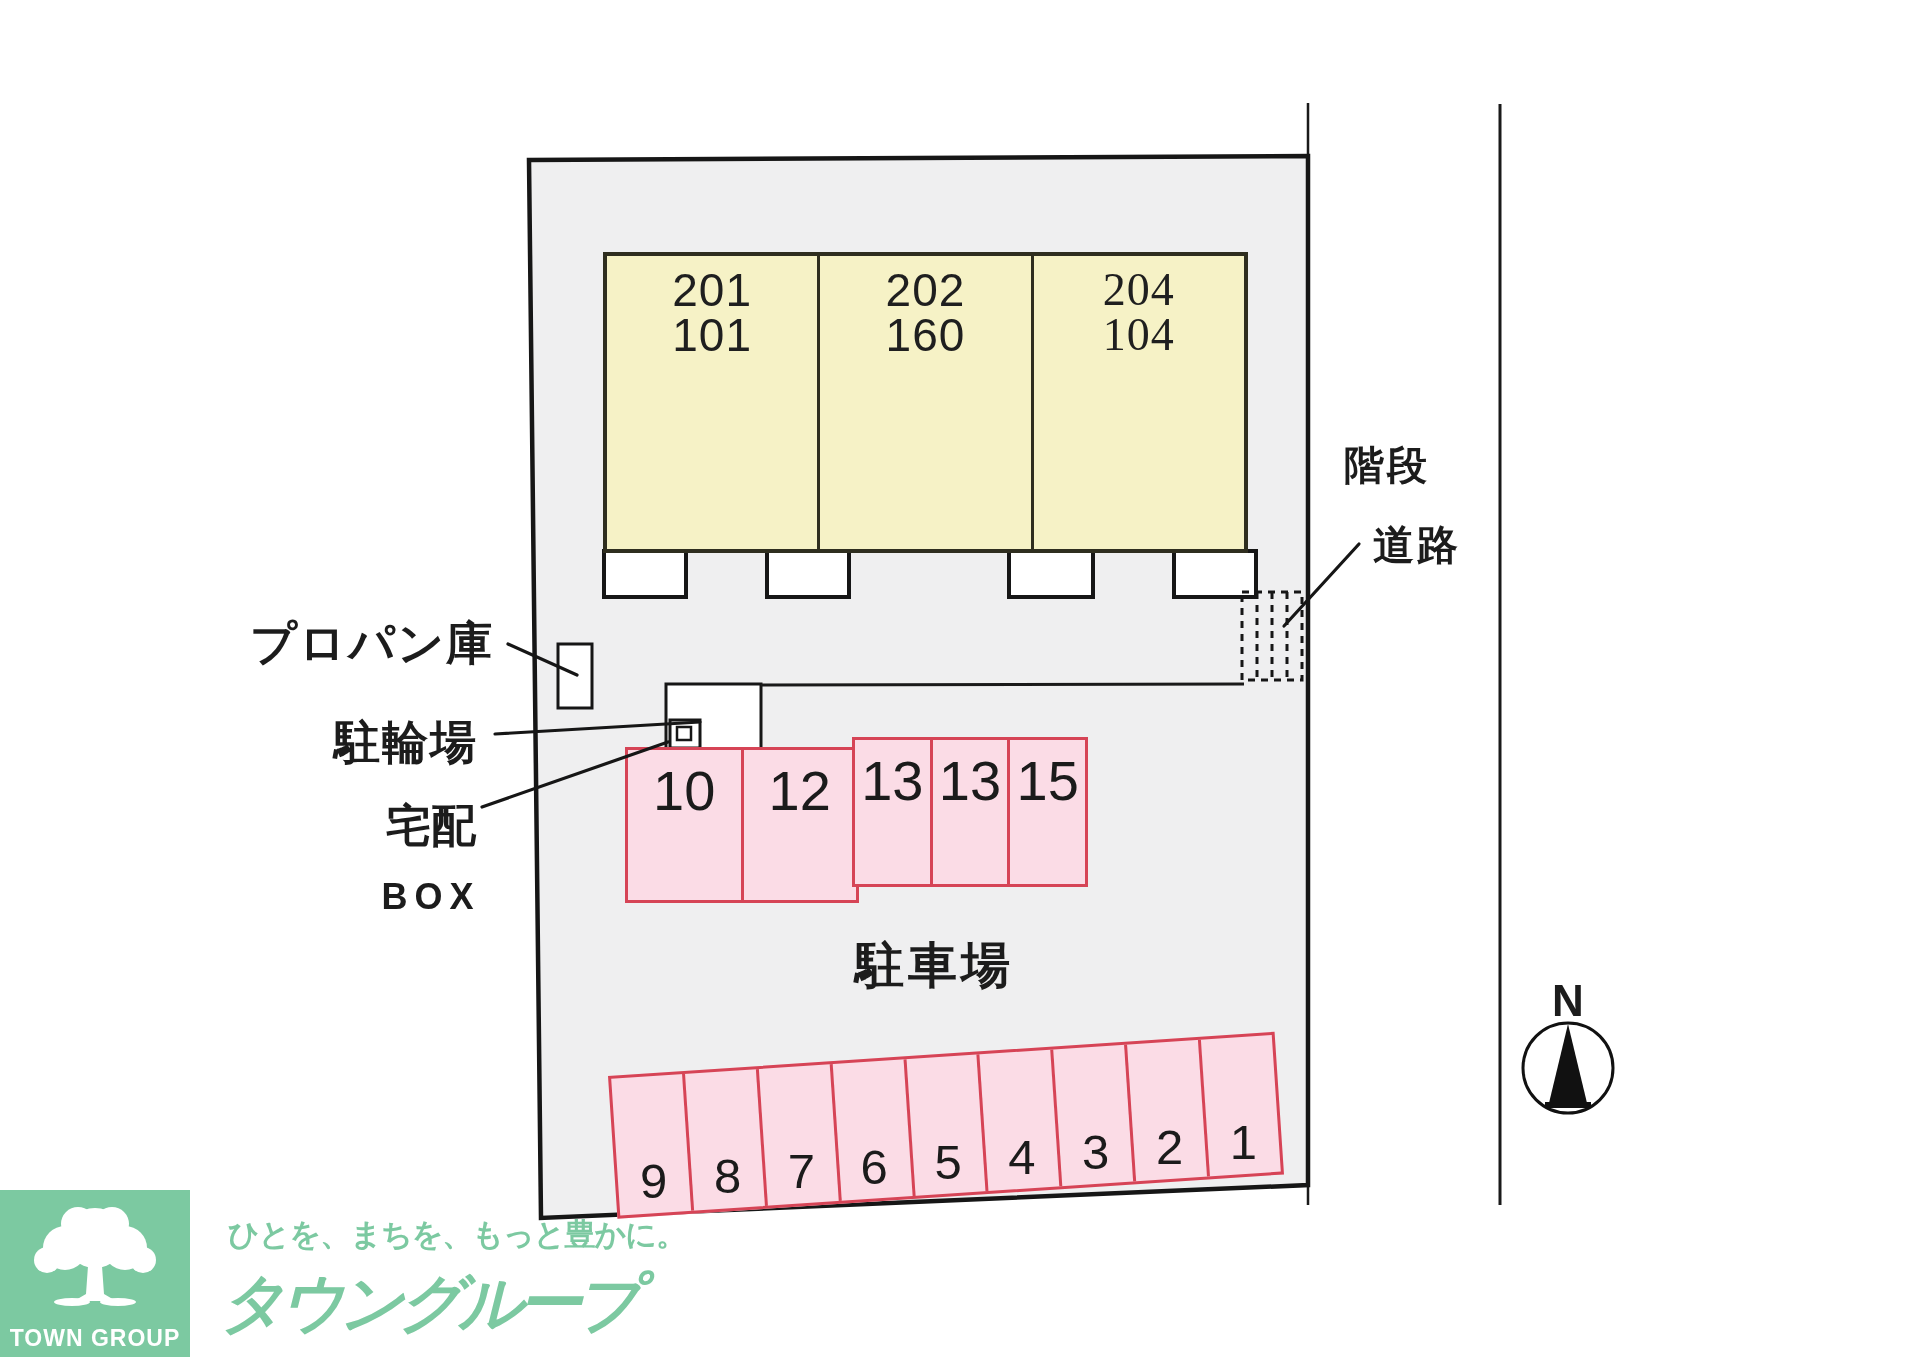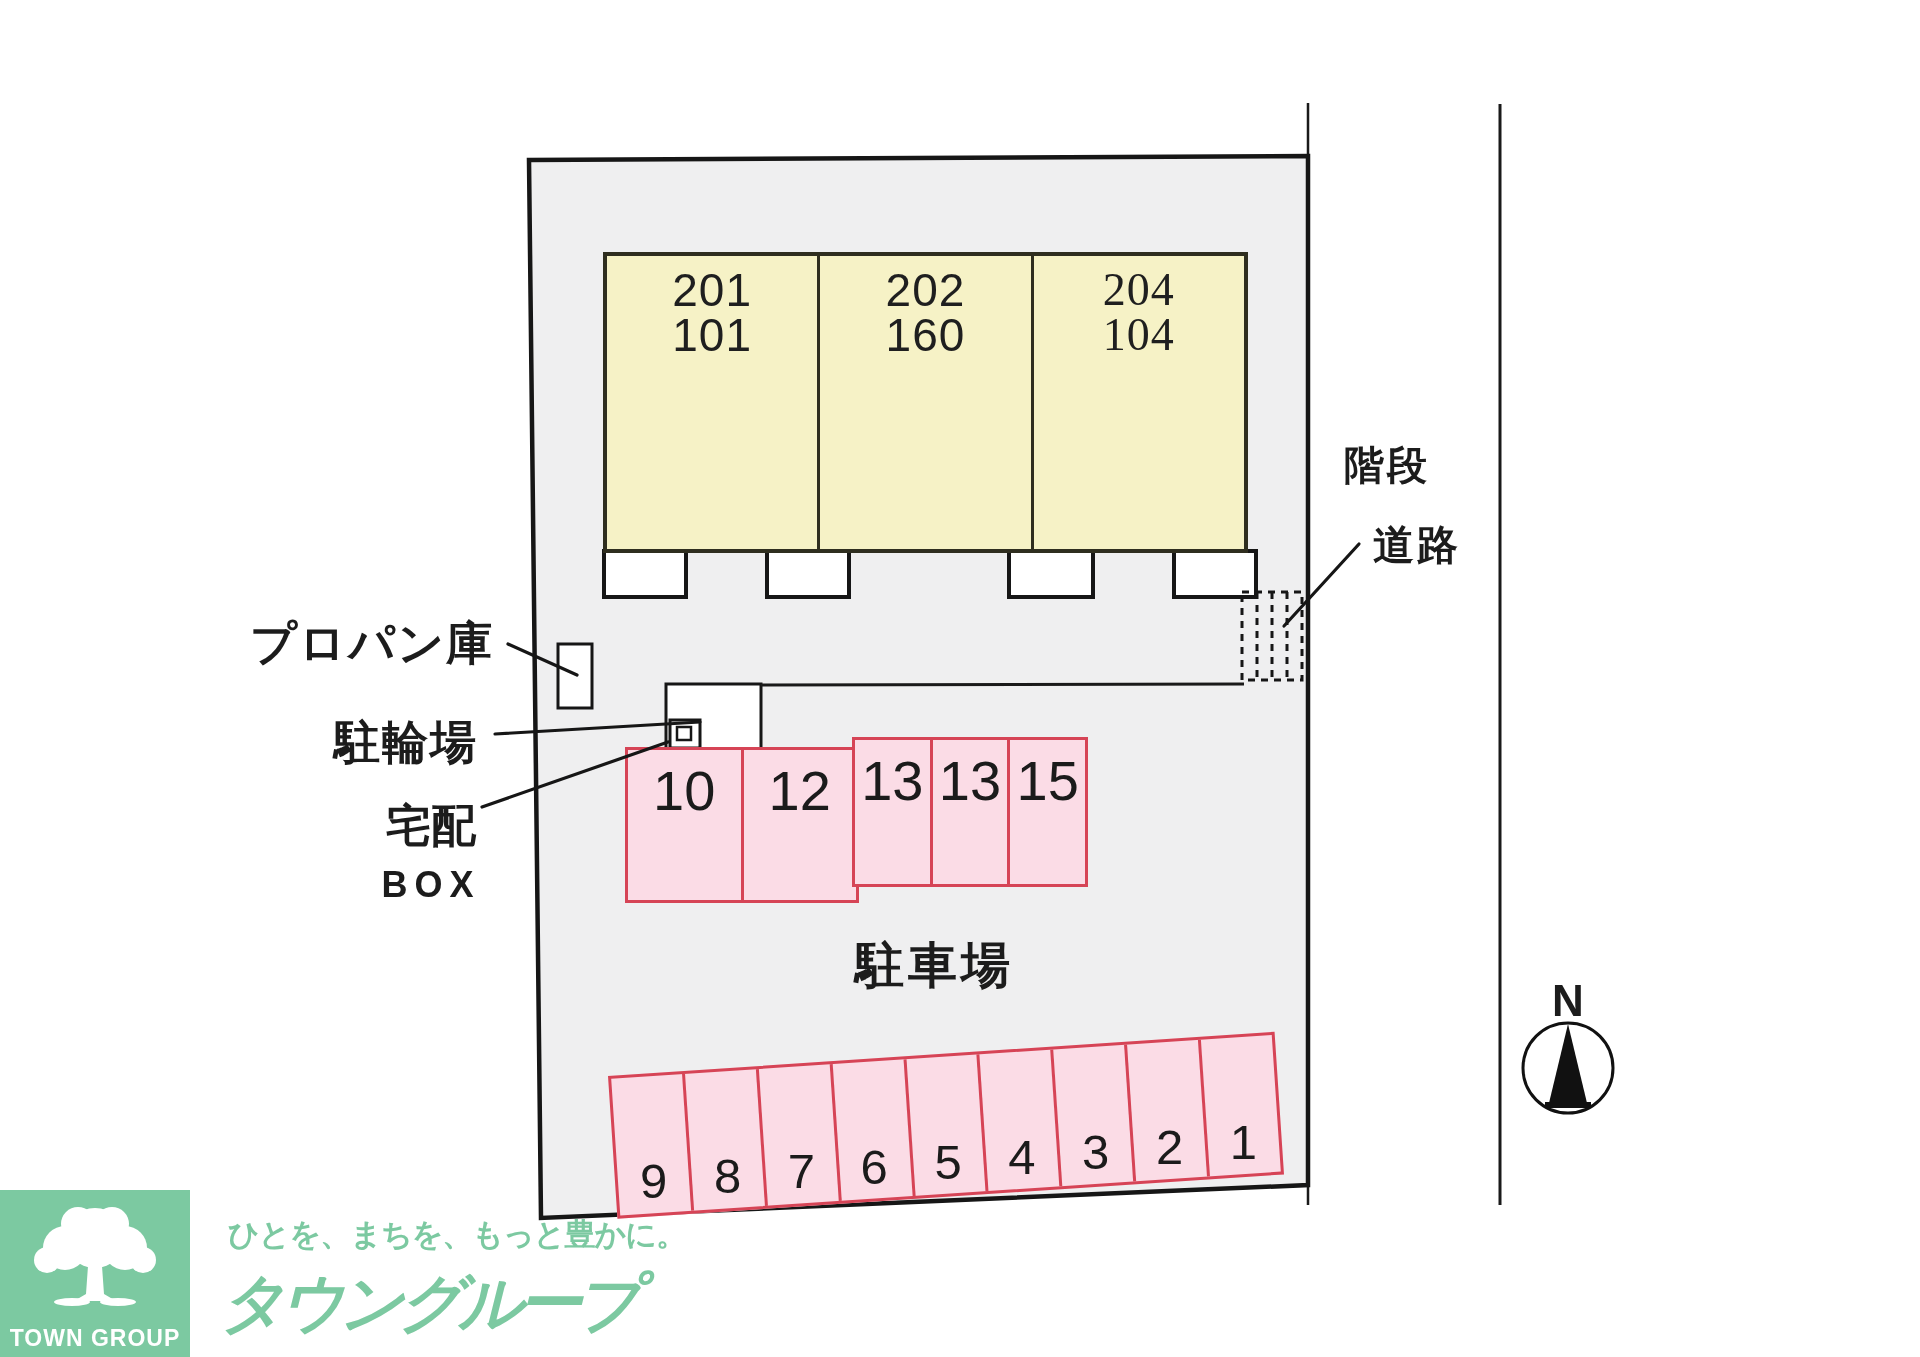--- a/index.html
+++ b/index.html
@@ -61,21 +61,21 @@
   .pcell .num{font-size:56px;font-weight:500;margin-top:8px;color:#1b1b1b;}
   .pgroup-low .pcell{align-items:flex-end;}
   .pgroup-low .pcell .num{font-size:49px;margin:0 0 4px 0;transform:rotate(3.8deg);}
 
   
   .lab{position:absolute;font-weight:700;white-space:nowrap;z-index:4;color:var(--text);}
   .lab-propane{left:250px;top:613px;font-size:46px;letter-spacing:2px;}
   .lab-bicycle{left:334px;top:712px;font-size:46px;letter-spacing:2px;}
   .lab-delivery{left:356px;top:796px;width:150px;text-align:center;}
   .lab-delivery .l1{font-size:45px;display:block;}
-  .lab-delivery .l2{font-size:36px;display:block;letter-spacing:7px;margin-top:8px;}
+  .lab-delivery .l2{font-size:36px;display:block;letter-spacing:7px;margin-top:20px;}
   .lab-stairs{left:1344px;top:438px;font-size:40px;letter-spacing:3px;text-align:center;}
   .lab-road{left:1344px;top:518px;font-size:41px;letter-spacing:3px;margin-left:29px;}
   .lab-parking{left:855px;top:933px;font-size:49px;letter-spacing:4px;}
   .lab-north{left:1544px;top:976px;width:48px;text-align:center;font-size:44px;}
 
   
   .logo-box{
     position:absolute;left:0;top:1190px;width:190px;height:167px;
     background:var(--brand-green);z-index:6;
   }

